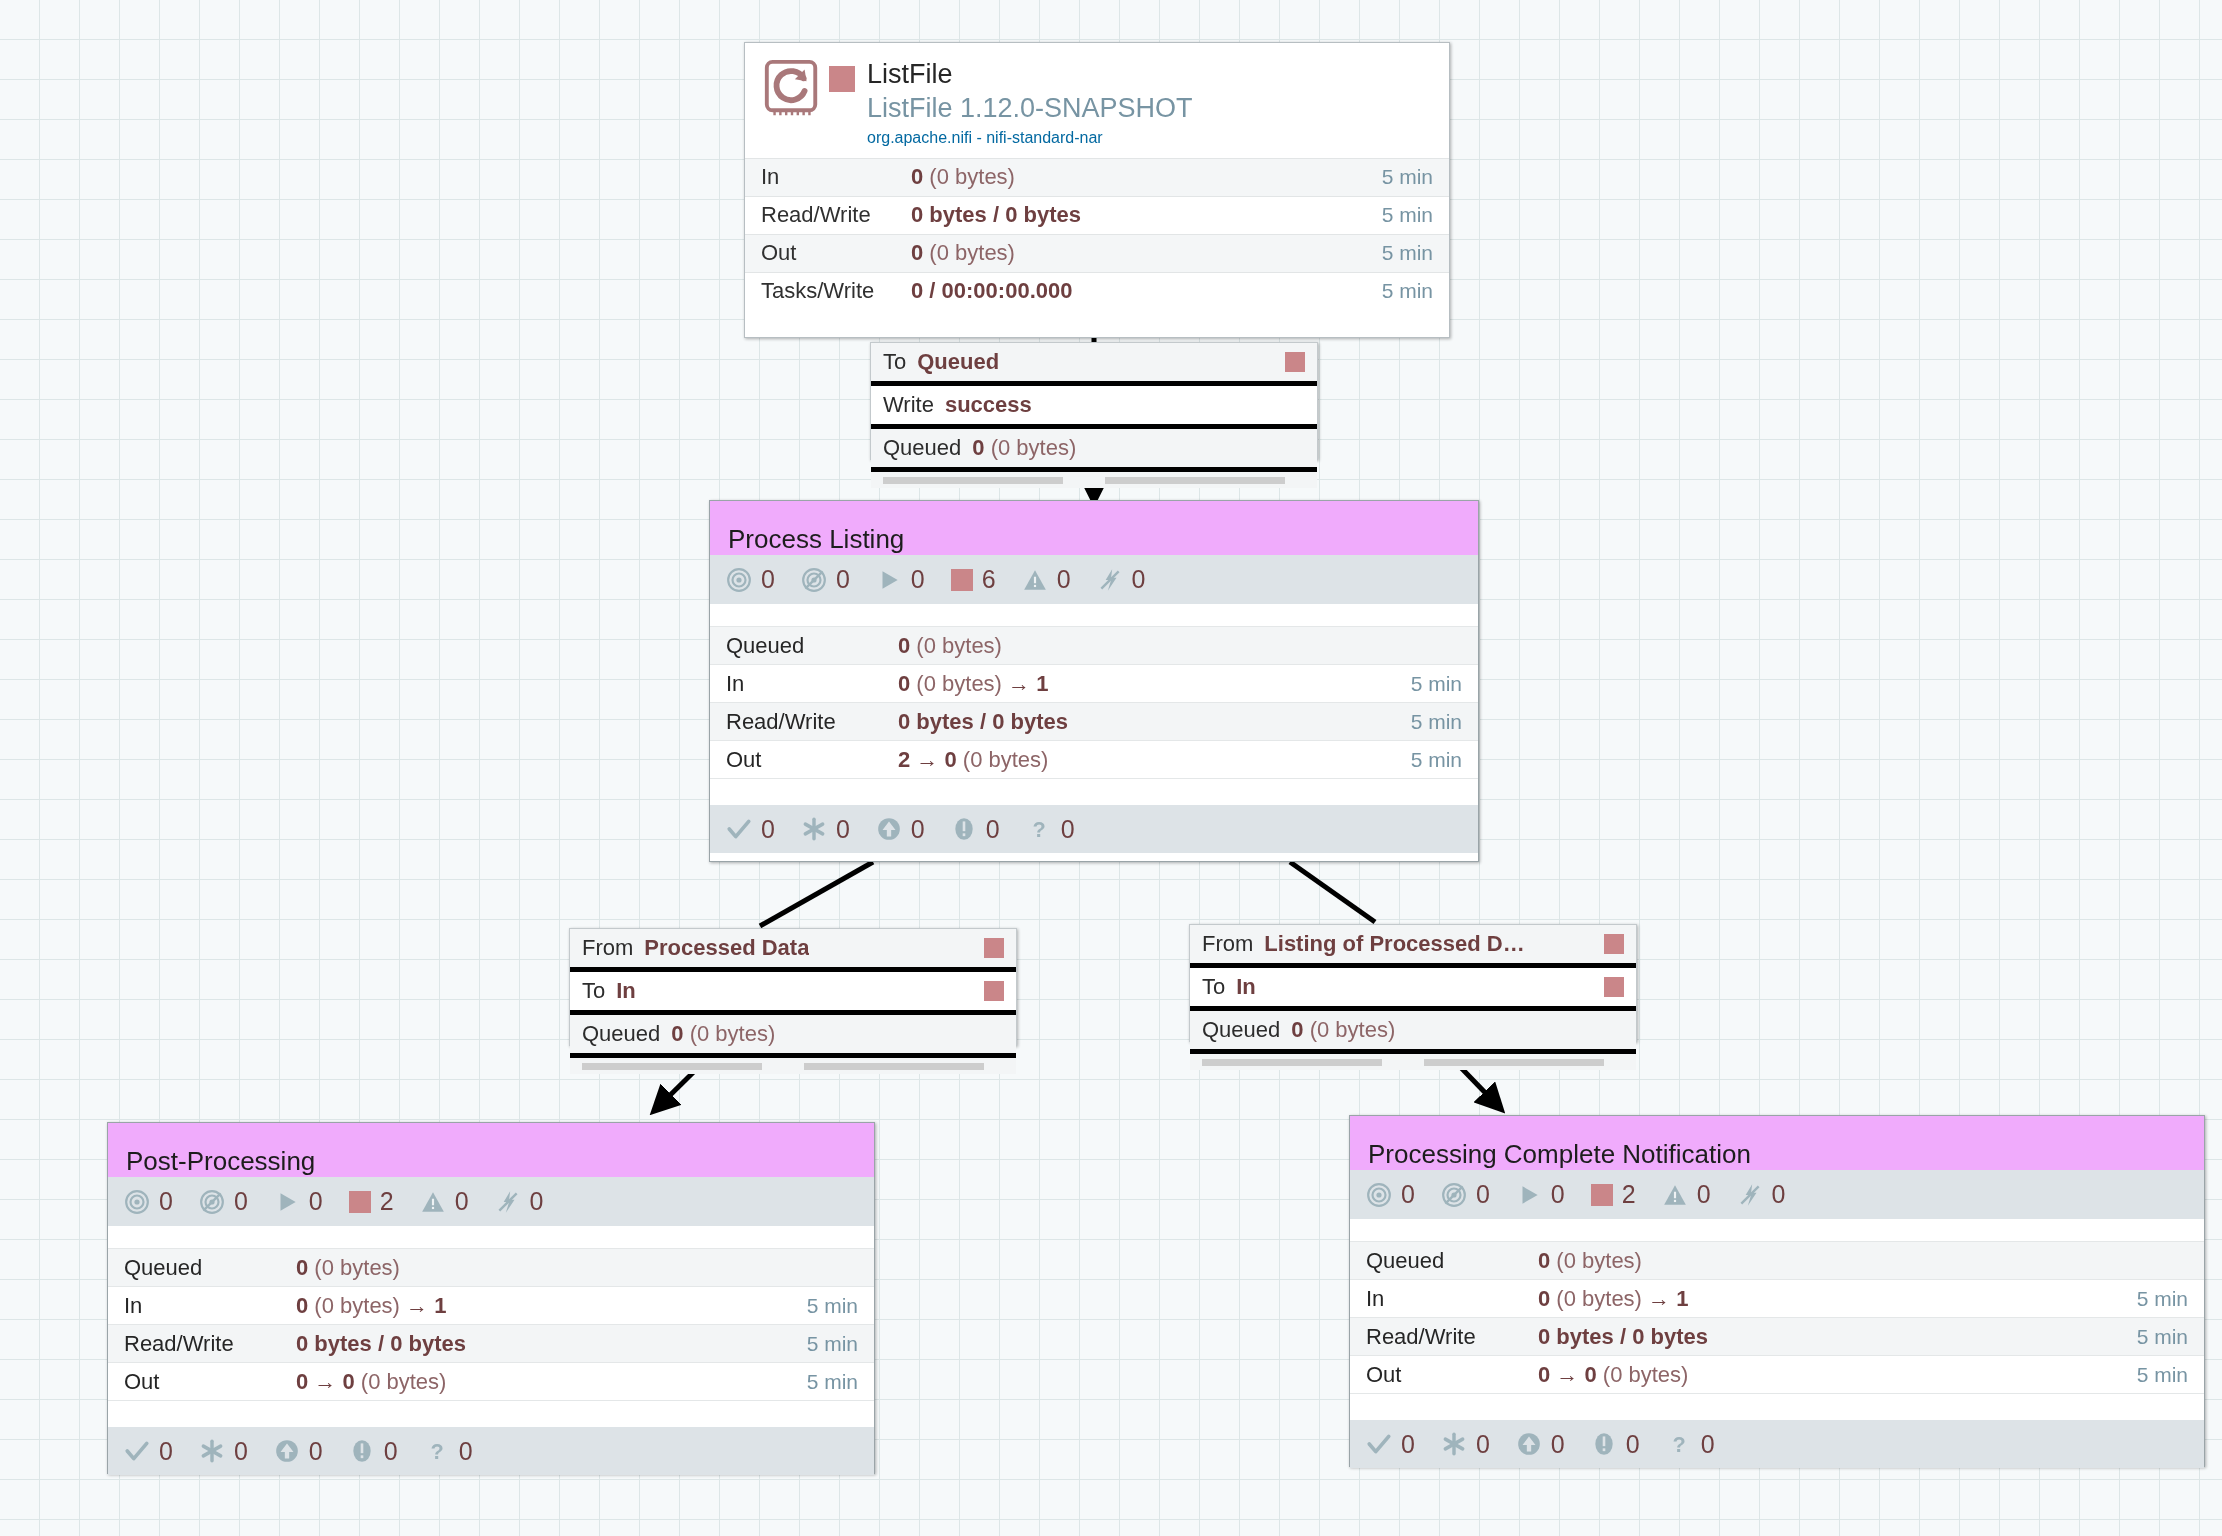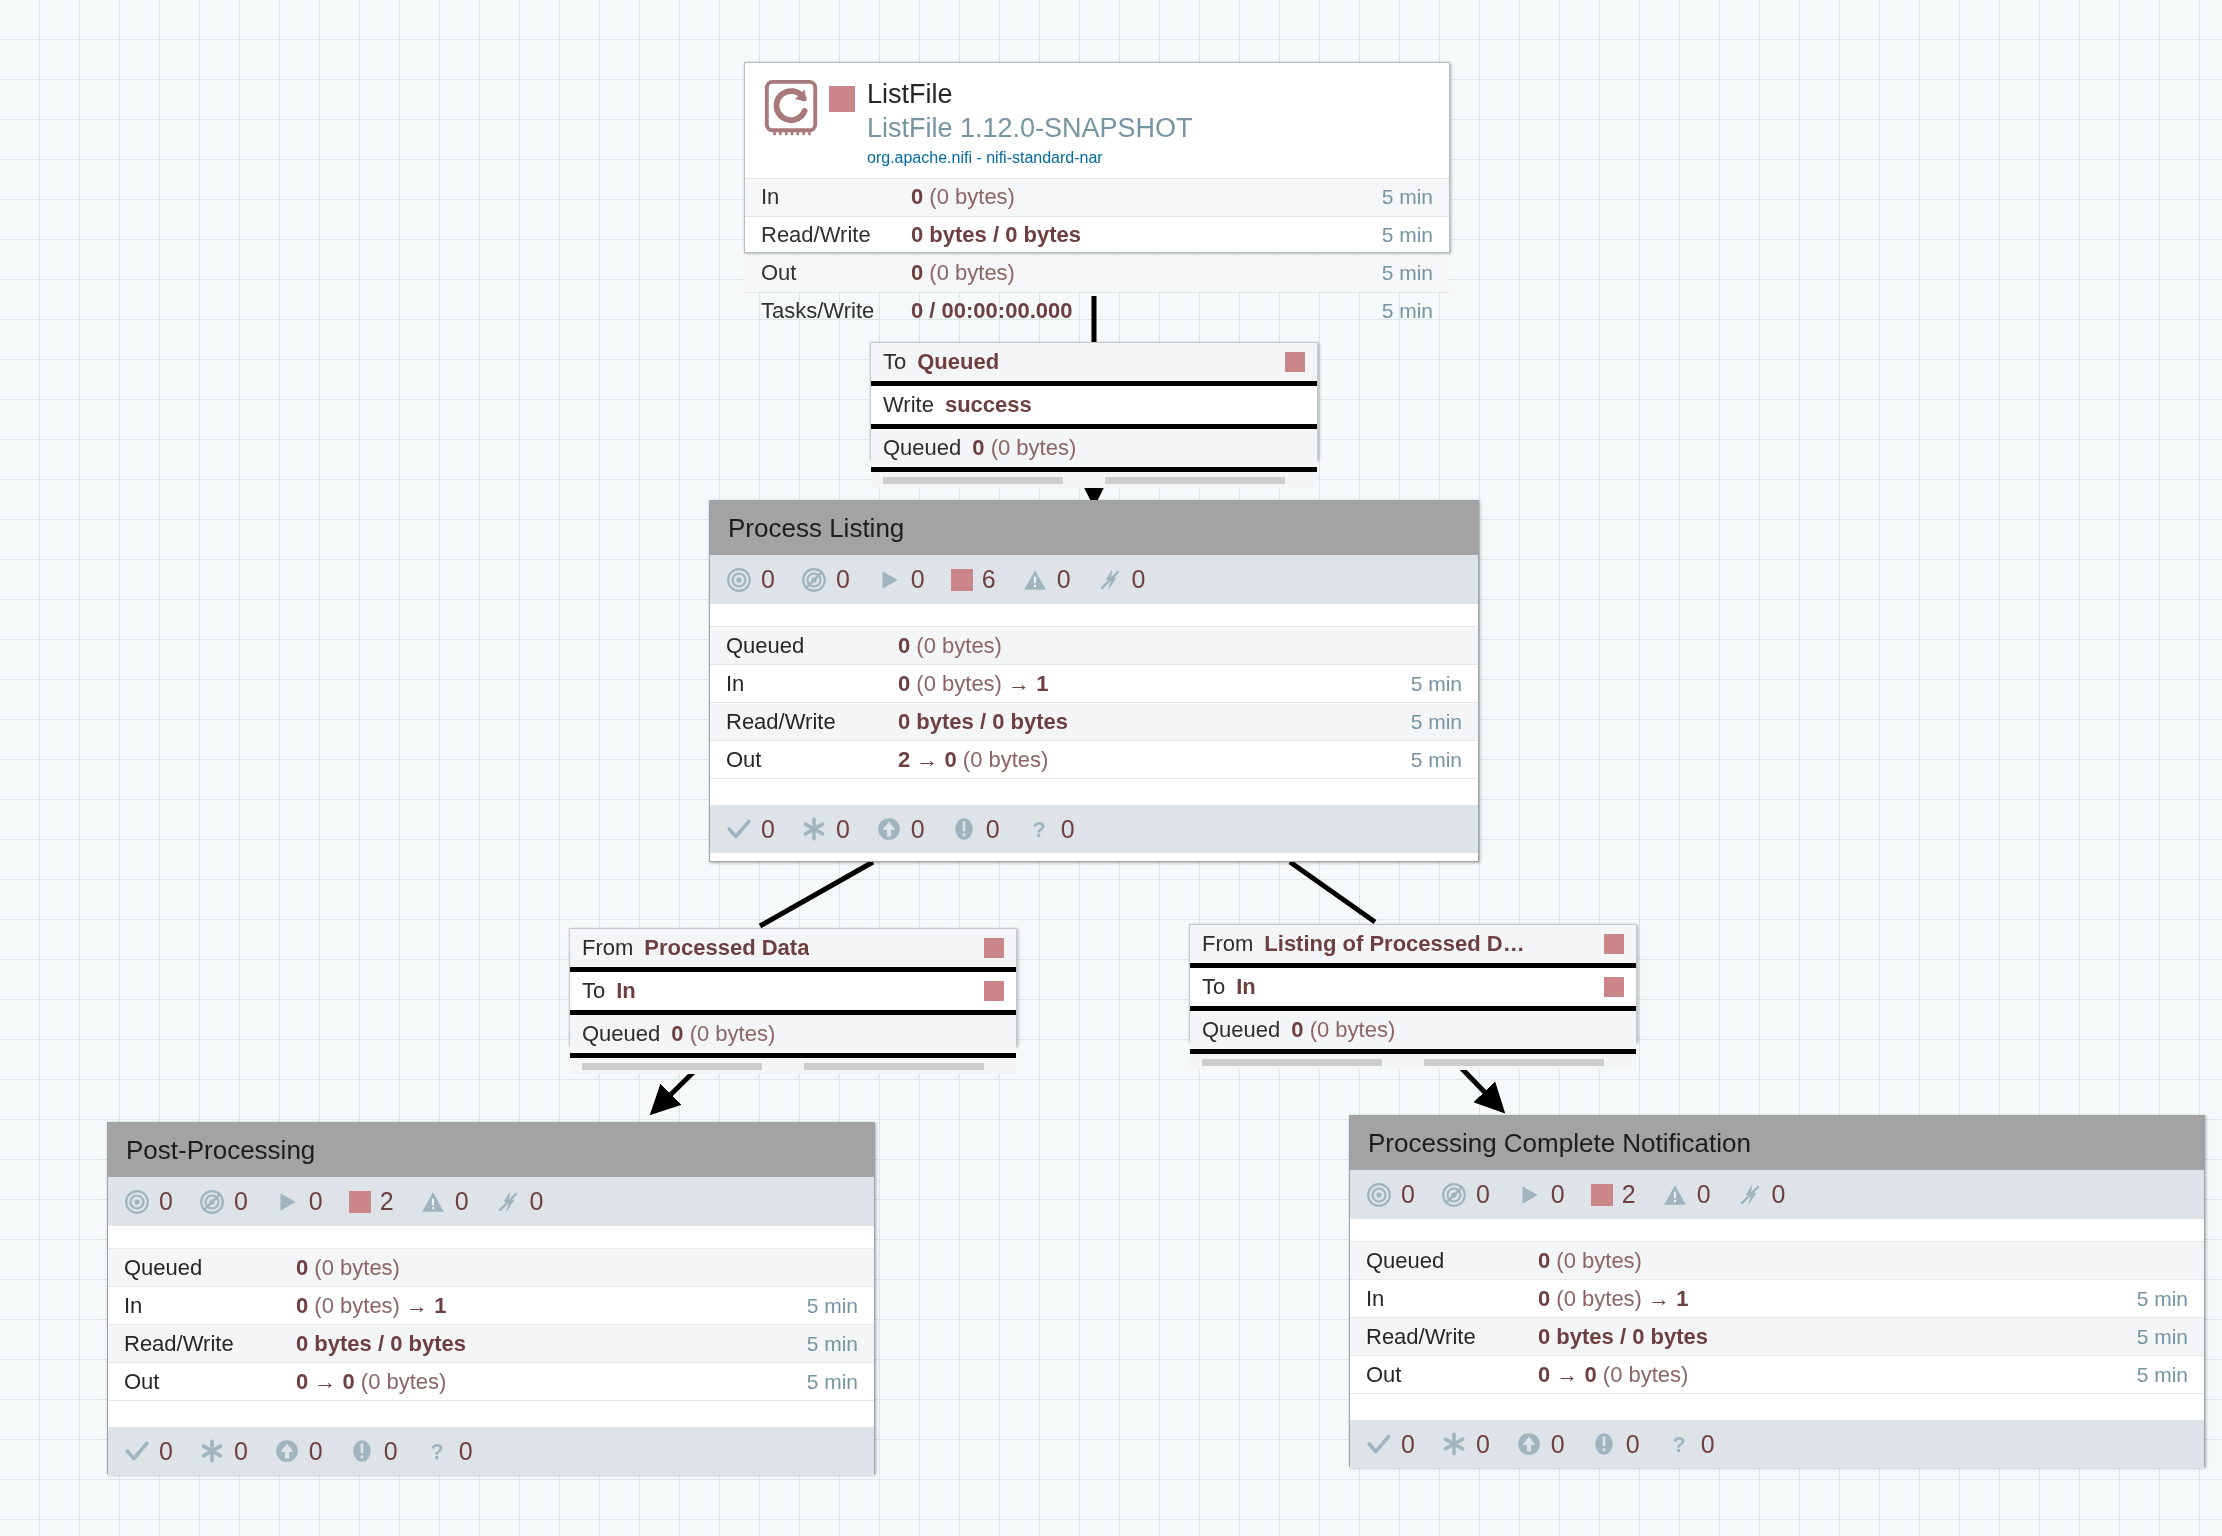--- a/index.html
+++ b/index.html
@@ -51,21 +51,21 @@
   .conn-row:last-of-type{border-bottom:none;}
   .conn-key{color:#2c2c2c;margin-right:11px;}
   .conn-val{color:#6e3f40;font-weight:bold;white-space:nowrap;overflow:hidden;}
   .conn-val .dim{color:#8d6567;font-weight:normal;}
   .conn-sq{width:20px;height:20px;background:#ca8689;position:absolute;right:12px;top:9px;}
   .conn-bars{height:16px;display:flex;align-items:center;gap:0;background:#f3f5f6;padding:0 12px;}
   .bar{height:7px;background:#cdcdcd;}
 
   
   .pg{background:#ffffff;border:1px solid #9aa4a8;}
-  .pg-head{background:#a3a3a3;height:54px;display:flex;align-items:center;padding:0 18px;}
+  .pg-head{background:#f0abfc;height:54px;display:flex;align-items:flex-end;padding:0 18px;}
   .pg-title{font-size:26px;color:#1d1d1d;}
   .pg-stats{background:#dde3e7;height:49px;display:flex;align-items:center;padding:0 16px;gap:0;}
   .pg-spacer{height:22px;background:#ffffff;}
   .pg-foot{background:#dde3e7;height:48px;display:flex;align-items:center;padding:0 16px;}
   .stat{display:flex;align-items:center;margin-right:26px;}
   .stat .num{font-size:25px;color:#6e3f40;margin-left:9px;}
   .pg-row{display:flex;align-items:center;height:37px;padding:0 16px;font-size:22px;
           border-bottom:1px solid #e4e7e8;}
   .pg-row.alt{background:#f3f5f6;}
   .pg-row .lab{color:#262626;width:172px;flex:0 0 172px;}
@@ -96,21 +96,21 @@
 
     <line x1="873" y1="862" x2="760" y2="926" stroke="#000" stroke-width="5"></line>
 
     <line x1="718" y1="1048" x2="655" y2="1110" stroke="#000" stroke-width="5" marker-end="url(#arrow)"></line>
 
     <line x1="1290" y1="862" x2="1375" y2="922" stroke="#000" stroke-width="5"></line>
 
     <line x1="1440" y1="1046" x2="1500" y2="1108" stroke="#000" stroke-width="5" marker-end="url(#arrow)"></line>
   </svg>
 
-  <div class="card processor" style="left:744px;top:42px;width:706px;height:191px;margin-top:20px;">
+  <div class="card processor" style="left:744px;top:42px;width:706px;height:296px;">
     <div class="proc-head">
       <span class="ico proc-icon">
         <svg viewBox="0 0 64 64" width="62" height="62">
           <rect x="6" y="5" width="50" height="50" rx="6" ry="6" fill="none" stroke="#a9787a" stroke-width="4"></rect>
           <path d="M14 55 v5 M20 55 v5 M26 55 v5 M32 55 v5 M38 55 v5 M44 55 v5 M50 55 v5" stroke="#a9787a" stroke-width="2.5" fill="none"></path>
           <path d="M44 22 A15 15 0 1 0 45 35" fill="none" stroke="#a9787a" stroke-width="6" stroke-linecap="round"></path>
           <path d="M45 13 L47 25 L35 23 z" fill="#a9787a"></path>
         </svg>
       </span>
       <span class="proc-run"></span>

